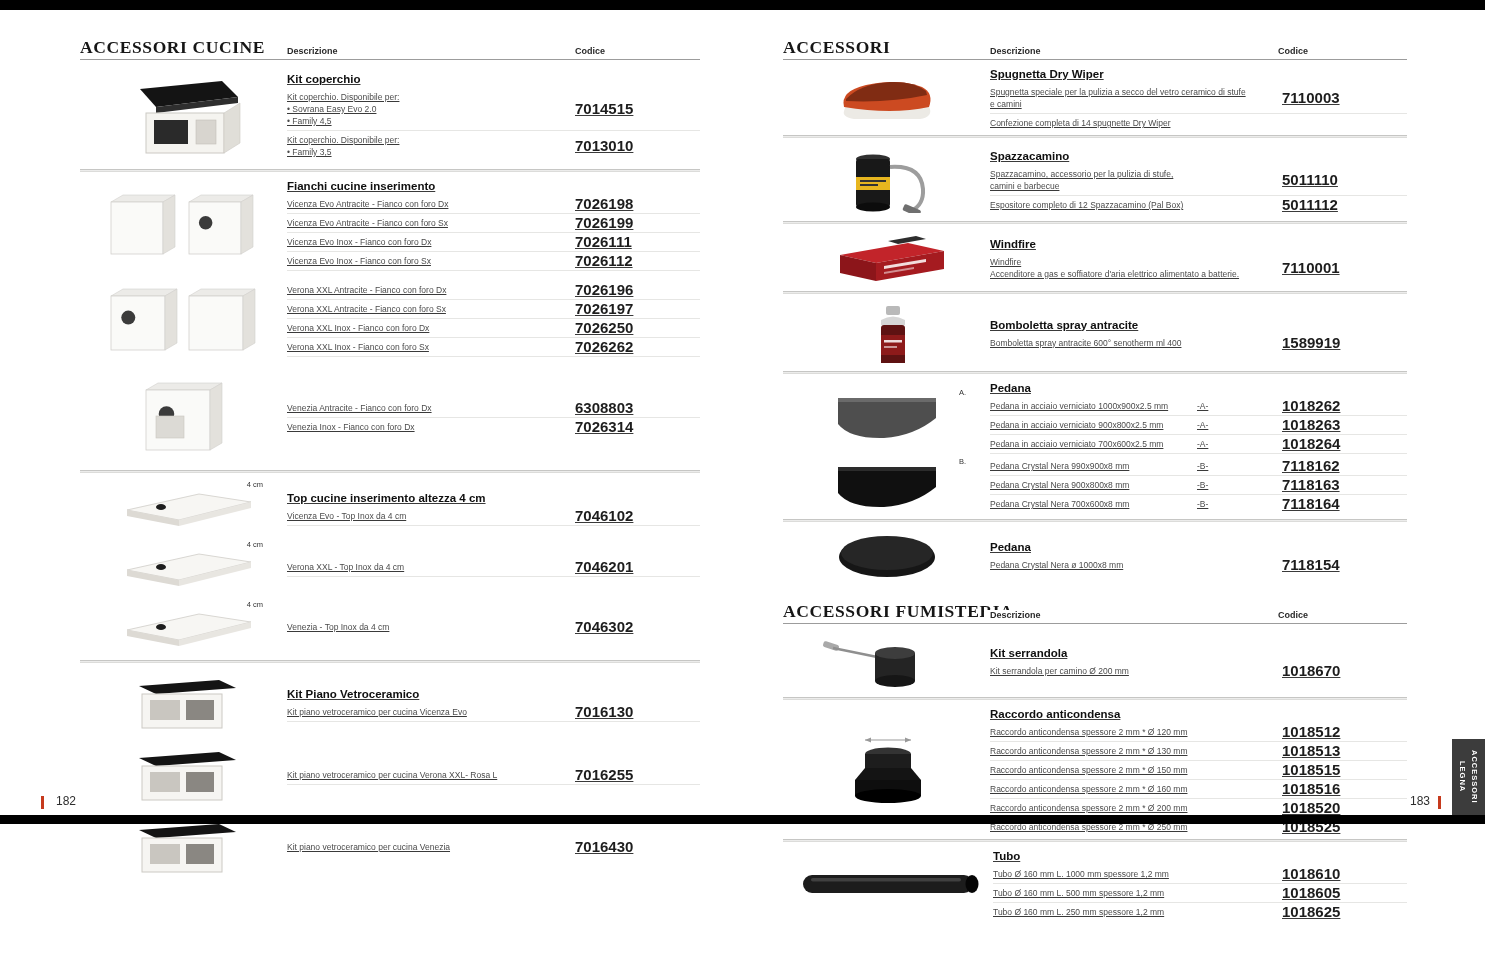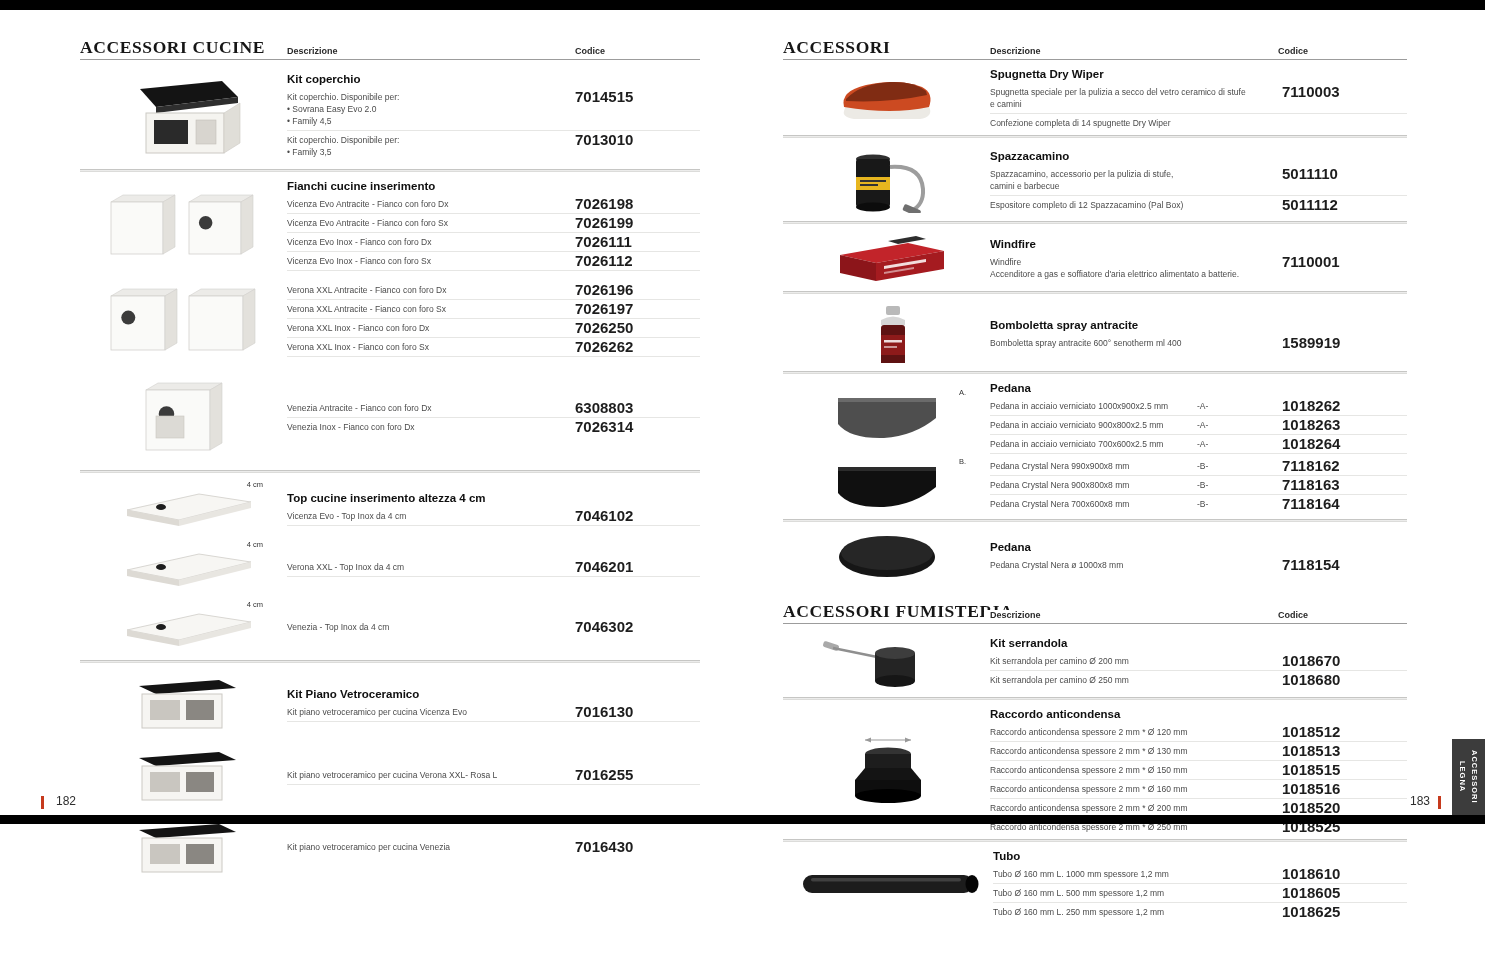--- a/index.html
+++ b/index.html
@@ -24,31 +24,31 @@
     letter-spacing:0.6px; color:#161616; }
   .col-label { position:absolute; bottom:3px; font-size:9px; font-weight:bold;
     color:#2a2a2a; background:#fff; padding-left:6px; }
   .col-desc { left:201px; }
   .col-code { left:489px;text-align:center; }
 
   .section { padding:2px 0; }
   .sec-band { height:3px; background:#ececeb; border-top:1px solid #c6c6c4;
     border-bottom:1px solid #dcdcda; margin:1px 0 2px; }
 
-  .entry { display:flex; align-items:center; }
+  .entry { display:flex; align-items:center;text-decoration:underline; }
   .img-cell { flex:0 0 207px; display:flex; justify-content:center; align-items:center;
     position:relative; padding:5px 10px; }
   .img-cell svg { display:block; }
   .img-label { position:absolute; top:3px; right:24px; font-size:7.5px; color:#333; }
 
   .text-col { flex:1; min-width:0; }
   .sec-title { font-size:11.5px; font-weight:bold; color:#0f0f0f; padding:4px 0 3px;
     font-family:"Liberation Sans", sans-serif; }
 
-  .row { display:flex; align-items:flex-start; padding:3px 0; border-bottom:1px solid #e6e6e4; }
+  .row { display:flex; align-items:center; padding:3px 0; border-bottom:1px solid #e6e6e4; }
   .entry:last-child .row:last-child { border-bottom:0; }
   .lines { flex:1; padding-right:6px; }
   .line { font-size:8.5px; line-height:12px; color:#4b4b4b; }
   .variant { flex:0 0 85px; font-size:8.5px; line-height:12px; color:#4b4b4b; }
   .code { flex:0 0 125px; font-size:15px; line-height:12px; font-weight:bold; color:#1d1d1d; }
 
   .pageno { position:absolute; bottom:16px; font-size:12px; color:#2e2e2e; }
   #pageno-left  { left:56px; }
   #pageno-right { left:1410px; }
   .tick { position:absolute; bottom:15px; width:3px; height:13px; background:#c63a1d; }
@@ -562,26 +562,20 @@
                 </svg>
               </div>
               <div class="text-col">
                 <h3 class="sec-title">Kit serrandola</h3>
                 <div class="row">
                   <div class="lines">
                     <div class="line">Kit serrandola per camino Ø 200 mm</div>
                   </div>
                   <span class="code">1018670</span>
                 </div>
-                <div class="row">
-                  <div class="lines">
-                    <div class="line">Kit serrandola per camino Ø 250 mm</div>
-                  </div>
-                  <span class="code">1018680</span>
-                </div>
               </div>
             </div>
           </div>
           <div class="sec-band"></div>
           <div class="section">
             <div class="entry">
               <div class="img-cell">
                 <svg width="120" height="76" viewBox="0 0 120 76">
                   <line x1="38" y1="8" x2="84" y2="8" stroke="#999" stroke-width="1"></line>
                   <polygon points="38,8 44,5.5 44,10.5" fill="#999"></polygon>

